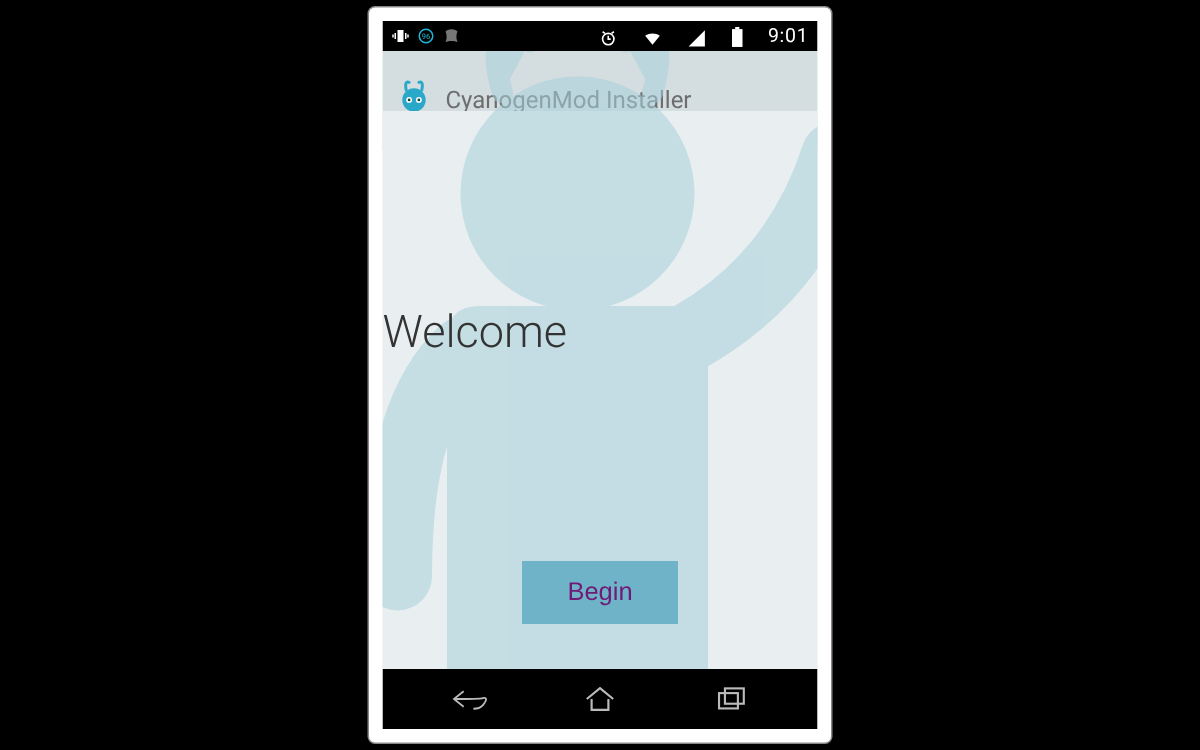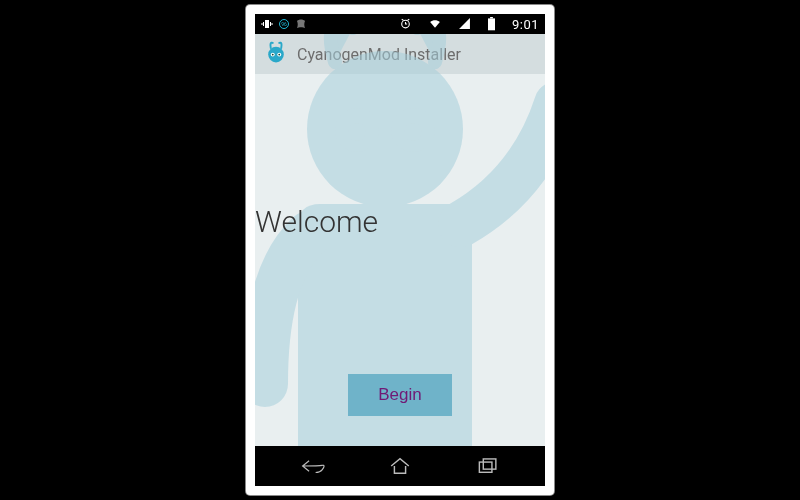--- a/index.html
+++ b/index.html
@@ -3,25 +3,25 @@
 <meta charset="utf-8">
 <style>
   html,body{margin:0;padding:0;width:800px;height:500px;background:#000;font-family:Roboto,Arial,sans-serif;overflow:hidden}
   .stage{position:relative;width:800px;height:500px;background:#000}
   
   .phone{position:absolute;left:246px;top:5px;width:308px;height:490px;background:#fff;border-radius:4px;box-shadow:0 0 0 1px #888}
   .screen{position:absolute;left:9px;top:9px;right:9px;bottom:9px;background:#e9eff0;overflow:hidden}
   
   .statusbar{height:20px;background:#000;color:#fff;font-size:11px;display:flex;justify-content:space-between;align-items:center;padding:0 6px}
   .sb-left{display:flex;gap:5px;align-items:center}
-  .sb-right{display:flex;gap:16px;align-items:flex-start}
+  .sb-right{display:flex;gap:16px;align-items:flex-end}
   .sb-right svg,.sb-left svg{display:block}
   .clock{font-size:13px;letter-spacing:0.5px}
   
-  .app-header{height:40px;background:#d4dddf;display:flex;align-items:center;padding:0 8px;gap:8px;border-bottom:1px solid #c3cccf}
+  .app-header{height:40px;background:#d4dddf;display:flex;align-items:center;padding:12px 8px;gap:8px;border-bottom:1px solid #c3cccf}
   .app-title{color:#6d6d6d;font-size:16px}
   
   .content{position:absolute;top:60px;left:0;right:0;bottom:40px;background:#e9eff0}
   
   .mascot{position:absolute;left:-30px;top:-40px;width:360px;height:500px;opacity:0.55;pointer-events:none}
   .mascot path,.mascot circle,.mascot ellipse{fill:#a7cfdb}
   .textblock{position:absolute;left:0;right:18px;top:130px;color:#2f2f2f}
   .welcome{font-size:30px;font-weight:300;margin:0 0 6px 0;color:#333}
   .para{font-size:12.2px;line-height:1.35;margin:0 0 12px 0;color:#3b3b3b}
   .begin{position:absolute;left:50%;transform:translateX(-50%);bottom:30px;width:104px;height:42px;background:#6fb3c9;color:#701a75;font-size:17px;display:flex;align-items:center;justify-content:center;border:none;cursor:pointer;font-weight:300}

